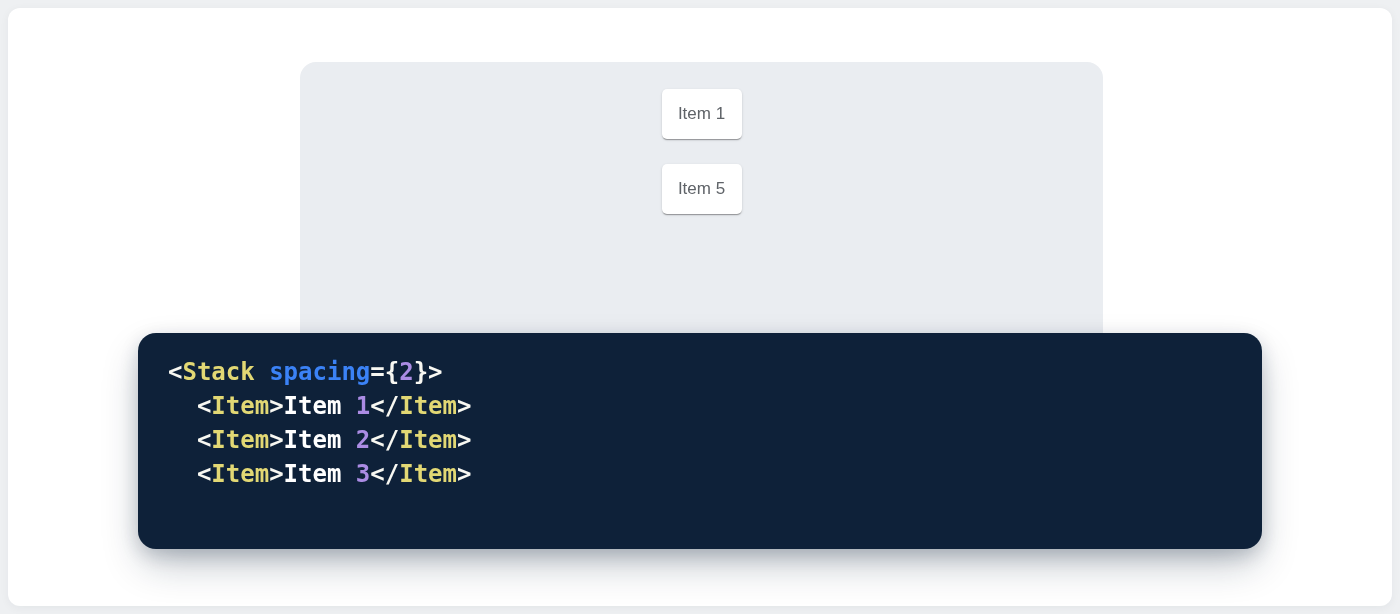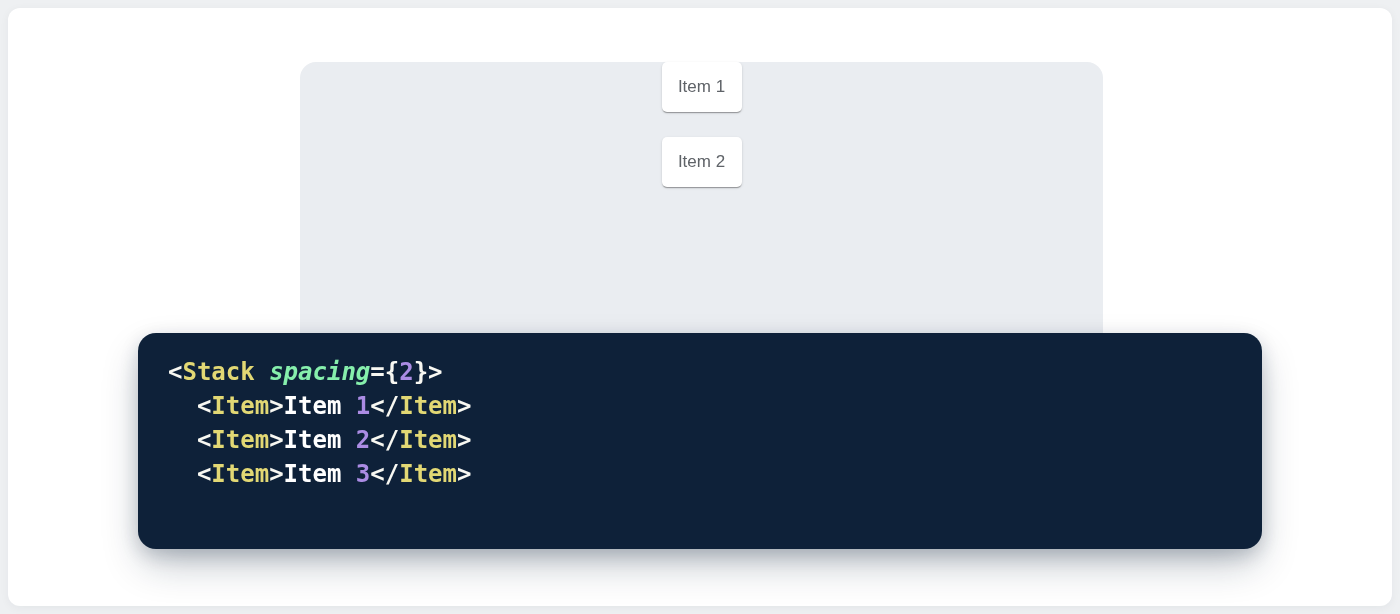--- a/index.html
+++ b/index.html
@@ -28,20 +28,21 @@
     position: absolute;
     left: 292px; top: 54px;
     width: 803px; height: 348px;
     background: var(--panel-bg);
     border-radius: 16px;
   }
   .stack {
     display: flex;
     flex-direction: column;
     align-items: center;
+    padding-top: 27px;
     gap: 25px;
   }
   .item-card {
     width: 80px; height: 50px;
     background: #ffffff;
     border-radius: 5px;
     display: flex;
     align-items: center;
     justify-content: center;
     font-size: 17px;
@@ -70,26 +71,26 @@
   .code-line { white-space: pre; }
 </style>
 </head>
 <body>
 
 <div class="app-card">
 
   <div class="demo-panel">
     <div class="stack">
       <div class="item-card">Item 1</div>
-      <div class="item-card">Item 2</div>
+      <div class="item-card">Item 5</div>
     </div>
   </div>
 
   <div class="code-block">
     <div class="code">
-        <div class="code-line"><span style="color: rgb(248, 248, 242);">&lt;</span><span style="color: rgb(226, 216, 116);">Stack</span><span style="color: rgb(255, 255, 255);"> </span><span style="color: #86efac; font-style: italic;">spacing</span><span style="color: rgb(248, 248, 242);">={</span><span style="color: rgb(171, 140, 228);">2</span><span style="color: rgb(248, 248, 242);">}&gt;</span></div>
+        <div class="code-line"><span style="color: rgb(248, 248, 242);">&lt;</span><span style="color: rgb(226, 216, 116);">Stack</span><span style="color: rgb(255, 255, 255);"> </span><span style="color: #3b82f6;">spacing</span><span style="color: rgb(248, 248, 242);">={</span><span style="color: rgb(171, 140, 228);">2</span><span style="color: rgb(248, 248, 242);">}&gt;</span></div>
         <div class="code-line"><span style="color: rgb(255, 255, 255);">  </span><span style="color: rgb(248, 248, 242);">&lt;</span><span style="color: rgb(226, 216, 116);">Item</span><span style="color: rgb(248, 248, 242);">&gt;</span><span style="color: rgb(255, 255, 255);">Item </span><span style="color: rgb(171, 140, 228);">1</span><span style="color: rgb(248, 248, 242);">&lt;/</span><span style="color: rgb(226, 216, 116);">Item</span><span style="color: rgb(248, 248, 242);">&gt;</span></div>
         <div class="code-line"><span style="color: rgb(255, 255, 255);">  </span><span style="color: rgb(248, 248, 242);">&lt;</span><span style="color: rgb(226, 216, 116);">Item</span><span style="color: rgb(248, 248, 242);">&gt;</span><span style="color: rgb(255, 255, 255);">Item </span><span style="color: rgb(171, 140, 228);">2</span><span style="color: rgb(248, 248, 242);">&lt;/</span><span style="color: rgb(226, 216, 116);">Item</span><span style="color: rgb(248, 248, 242);">&gt;</span></div>
         <div class="code-line"><span style="color: rgb(255, 255, 255);">  </span><span style="color: rgb(248, 248, 242);">&lt;</span><span style="color: rgb(226, 216, 116);">Item</span><span style="color: rgb(248, 248, 242);">&gt;</span><span style="color: rgb(255, 255, 255);">Item </span><span style="color: rgb(171, 140, 228);">3</span><span style="color: rgb(248, 248, 242);">&lt;/</span><span style="color: rgb(226, 216, 116);">Item</span><span style="color: rgb(248, 248, 242);">&gt;</span></div>
       </div>
   </div>
 
 </div>
 
 </body></html>

